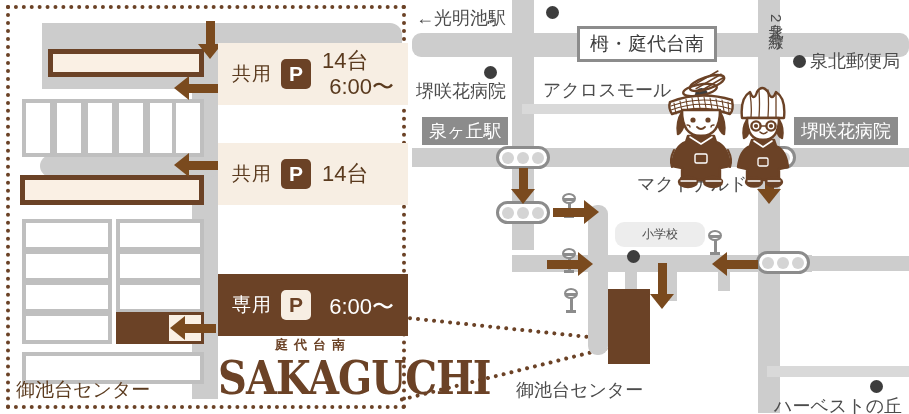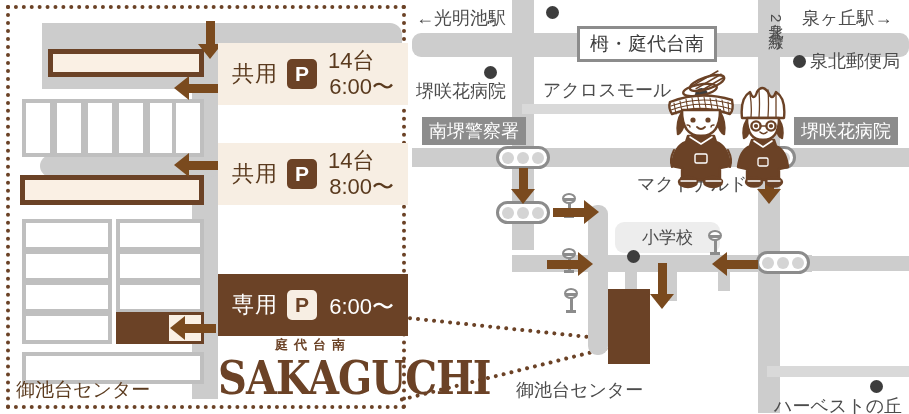--- a/index.html
+++ b/index.html
@@ -78,21 +78,21 @@
   .pbox {
     position: absolute;
     display: flex;
     align-items: center;
     padding: 0 10px 0 14px;
   }
   .pbox.light { background: #F7EEE3; }
   .pbox.dark  { background: #6B4226; }
 
   .pbox-label {
-    font-size: 22px;
+    font-size: 19px;
     letter-spacing: 1px;
     white-space: nowrap;
   }
   .pbox.light .pbox-label { color: #5A3A1E; }
   .pbox.dark  .pbox-label { color: #FFFFFF; }
 
   .pmark {
     width: 30px; height: 30px;
     border-radius: 5px;
     display: flex; align-items: center; justify-content: center;
@@ -205,21 +205,21 @@
     border: 3px solid #8C8C8C;
     color: #3D3D3D;
     font-size: 19px;
     padding: 2px 10px;
     white-space: nowrap;
   }
   .chip-school {
     position: absolute;
     background: #EDEDED;
     color: #4C4C4C;
-    font-size: 17px;
+    font-size: 12px;
     padding: 4px 27px;
     border-radius: 9px;
     white-space: nowrap;
   }
 
   .dot {
     position: absolute;
     width: 13px; height: 13px;
     border-radius: 50%;
     background: #3D3D3D;
@@ -335,21 +335,20 @@
       <span class="pbox-count">14台</span>
       <span class="pbox-time">6:00〜</span>
     </span>
   </div>
 
   <div class="pbox light" style="left:218px; top:143px; width:190px; height:62px;">
     <span class="pbox-label">共用</span>
     <span class="pmark">P</span>
     <span class="pbox-nums">
       <span class="pbox-count">14台</span>
-      <span class="pbox-time">8:00〜</span>
     </span>
   </div>
 
   <div class="pbox dark" style="left:218px; top:274px; width:190px; height:62px;">
     <span class="pbox-label">専用</span>
     <span class="pmark">P</span>
     <span class="pbox-nums">
       <span class="pbox-time">6:00〜</span>
     </span>
   </div>
@@ -386,21 +385,20 @@
     <div class="rd" style="left:253px; top:265px; width:12px; height:36px;"></div>
     <div class="rd" style="left:306px; top:265px; width:12px; height:26px;"></div>
 
     <div class="rd-light" style="left:355px; top:366px; width:142px; height:11px;"></div>
 
     <div class="rd" style="left:400px; top:256px; width:97px; height:15px;"></div>
 
     <div class="mlabel-vert" style="left:354px; top:12px;">泉北2号線</div>
 
     <div class="mlabel" style="left:4px; top:6px;">←光明池駅</div>
-    <div class="mlabel" style="left:390px; top:6px;">泉ヶ丘駅→</div>
 
     <div class="chip-station" style="left:165px; top:26px;">栂・庭代台南</div>
 
     <div class="dot" style="left:134px; top:6px;"></div>
 
     <div class="dot" style="left:72px; top:66px;"></div>
     <div class="mlabel" style="left:4px; top:79px;">堺咲花病院</div>
 
     <div class="mlabel" style="left:131px; top:78px;text-align:right;">アクロスモール</div>
     <div class="dot" style="left:283px; top:88px;"></div>
@@ -412,21 +410,21 @@
     <div class="dot" style="left:335px; top:170px;"></div>
 
     <div class="chip-school" style="left:203px; top:222px;">小学校</div>
     <div class="dot" style="left:215px; top:250px;"></div>
 
     <div class="dot" style="left:458px; top:380px;"></div>
     <div class="mlabel" style="left:362px; top:394px;">ハーベストの丘</div>
 
     <div class="mlabel" style="left:104px; top:378px;">御池台センター</div>
 
-    <div class="chip-grey" style="left:10px; top:117px;">南堺警察署</div>
+    <div class="chip-grey" style="left:10px; top:117px;">泉ヶ丘駅</div>
     <div class="chip-grey" style="left:382px; top:117px;">堺咲花病院</div>
 
     <div class="signal" style="left:84px; top:146px;">
       <i></i>
       <i></i>
       <i></i>
     </div>
     <div class="signal" style="left:330px; top:146px;">
       <i></i>
       <i></i>

